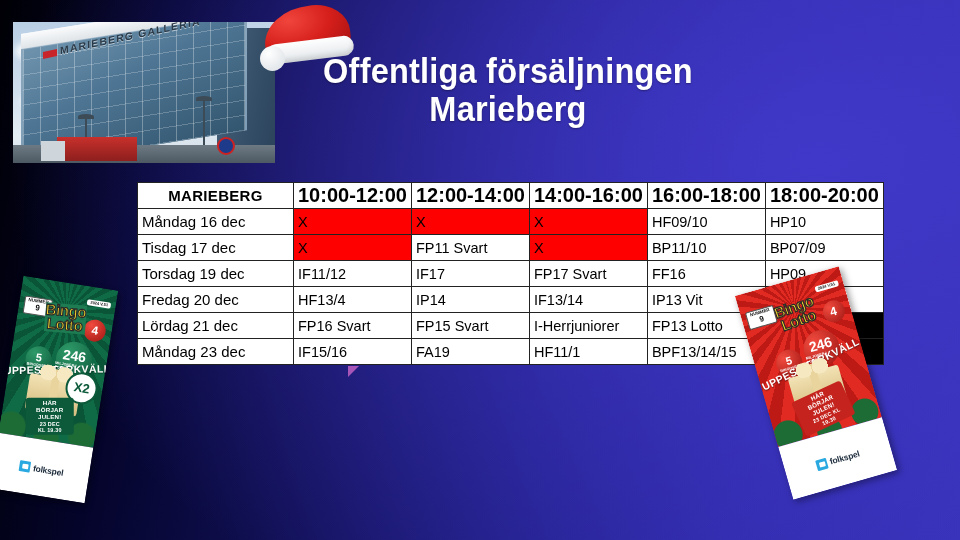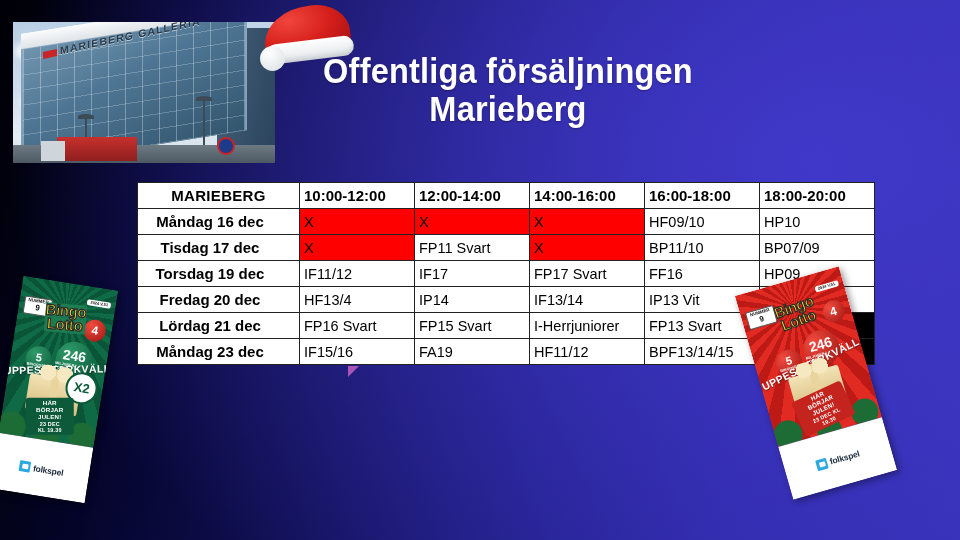--- a/index.html
+++ b/index.html
@@ -93,22 +93,22 @@
   .tblwrap{position:absolute;left:137px;top:182px;}
   table.sched{border-collapse:collapse;table-layout:fixed;background:#fff;}
   table.sched td,table.sched th{
     border:1px solid #222;
     font-family:"Liberation Sans", sans-serif;
     font-size:14.5px;color:#000;background:#fff;
     height:25px;padding:0 4px;white-space:nowrap;overflow:hidden;
     vertical-align:middle;
   }
   table.sched th.corner{width:136px;text-align:center;font-weight:700;font-size:15px;letter-spacing:.3px;}
-  table.sched th.slot{width:106px;text-align:left;font-weight:700;font-size:15px;}
-  table.sched td.day{width:136px;text-align:center;font-weight:700;font-size:15px;padding-right:21px;}
+  table.sched th.slot{width:106px;text-align:left;font-weight:700;font-size:20px;}
+  table.sched td.day{width:136px;text-align:left;font-weight:400;font-size:15px;padding-right:15px;}
   table.sched td.cell{width:106px;text-align:left;}
   table.sched td.cell.x{background:#fe0000;}
   table.sched td.cell.blk{background:#000;color:#000;}
   .pmark{
     position:absolute;left:348px;top:366px;width:0;height:0;
     border-left:11px solid #a855b8;border-bottom:11px solid transparent;
     transform:rotate(0deg);
   }
 
   
@@ -260,28 +260,28 @@
             <td class="cell">IP14</td>
             <td class="cell">IF13/14</td>
             <td class="cell">IP13 Vit</td>
             <td class="cell">HP11/12</td>
           </tr>
           <tr>
             <td class="day">Lördag 21 dec</td>
             <td class="cell">FP16 Svart</td>
             <td class="cell">FP15 Svart</td>
             <td class="cell">I-Herrjuniorer</td>
-            <td class="cell">FP13 Svart</td>
+            <td class="cell">FP13 Lotto</td>
             <td class="cell blk"></td>
           </tr>
           <tr>
             <td class="day">Måndag 23 dec</td>
             <td class="cell">IF15/16</td>
             <td class="cell">FA19</td>
-            <td class="cell">HF11/12</td>
+            <td class="cell">HF11/1</td>
             <td class="cell">BPF13/14/15</td>
             <td class="cell blk"></td>
           </tr>
         </tbody>
     </table>
   </div>
   <div class="pmark"></div>
 
   <div class="ticket tkt-left tkt-g">
     <div class="tkt-body">

